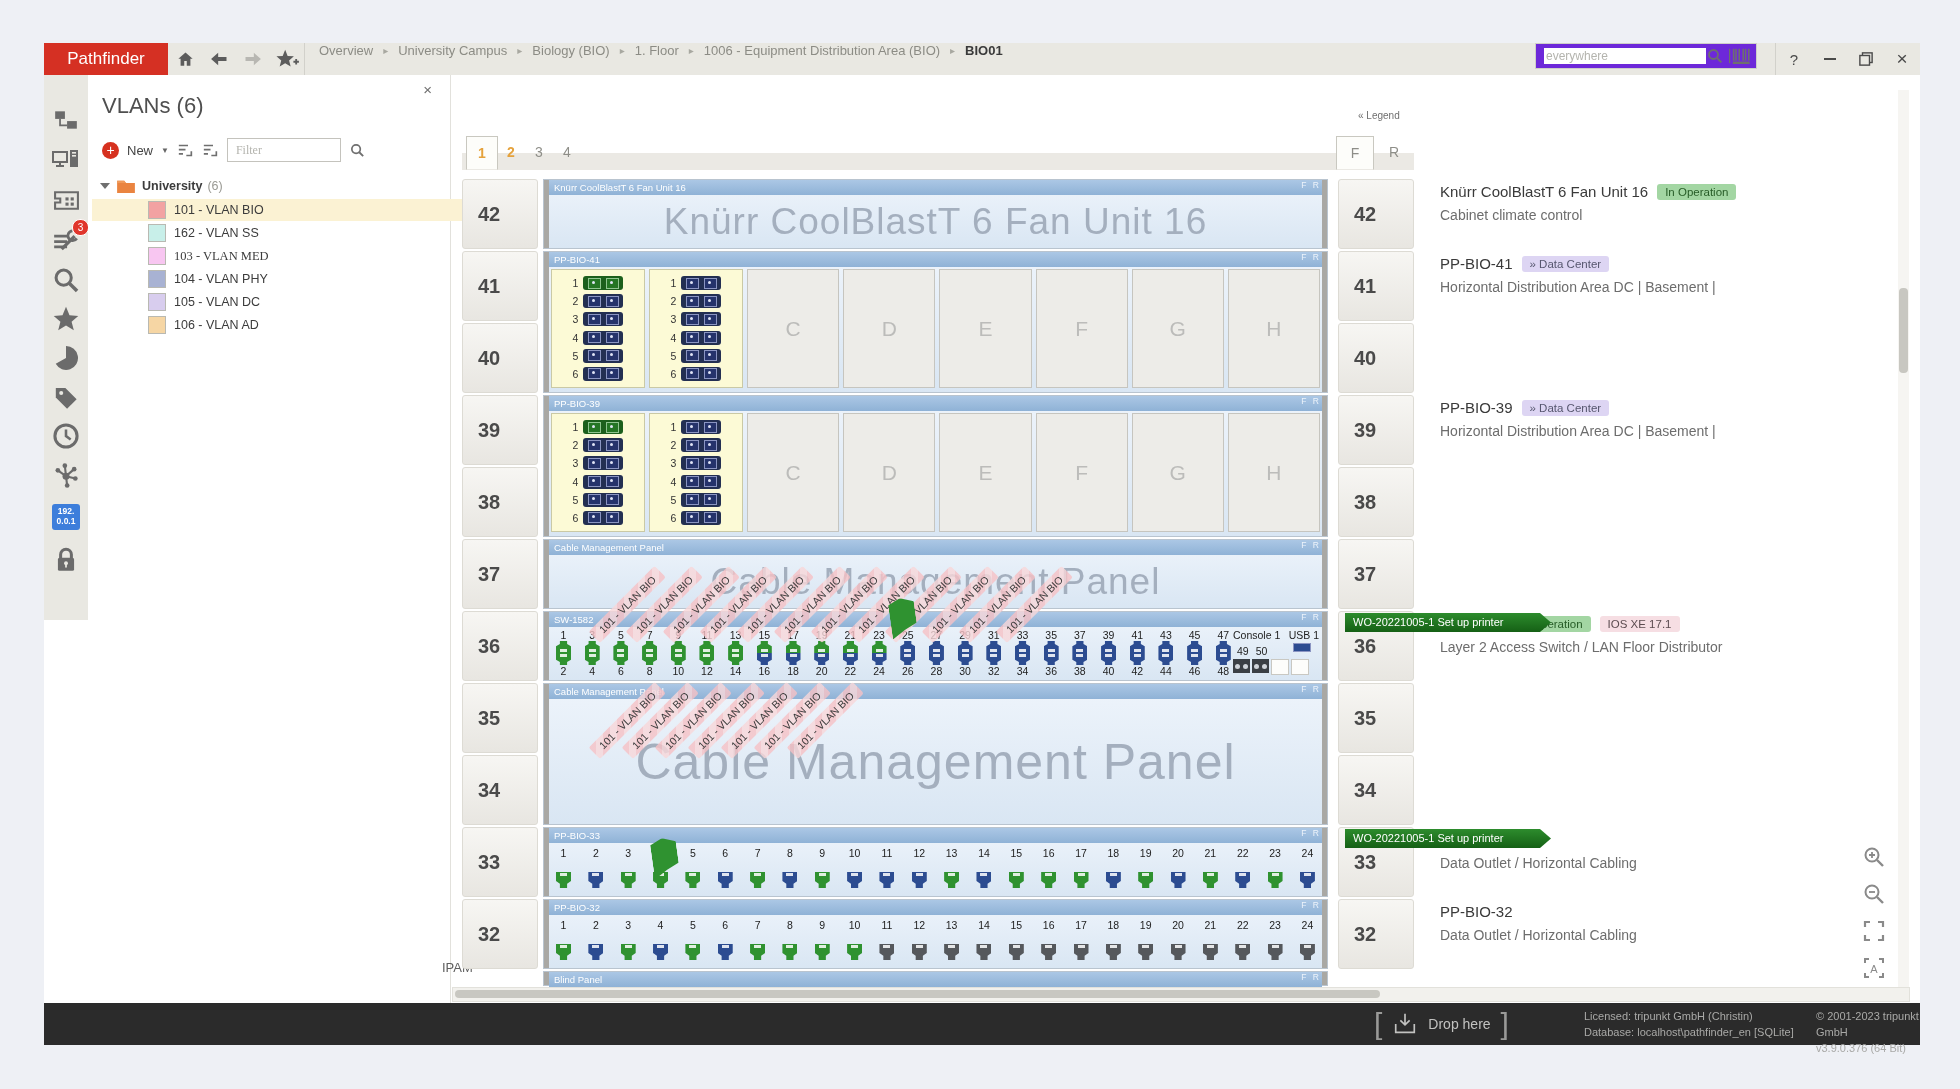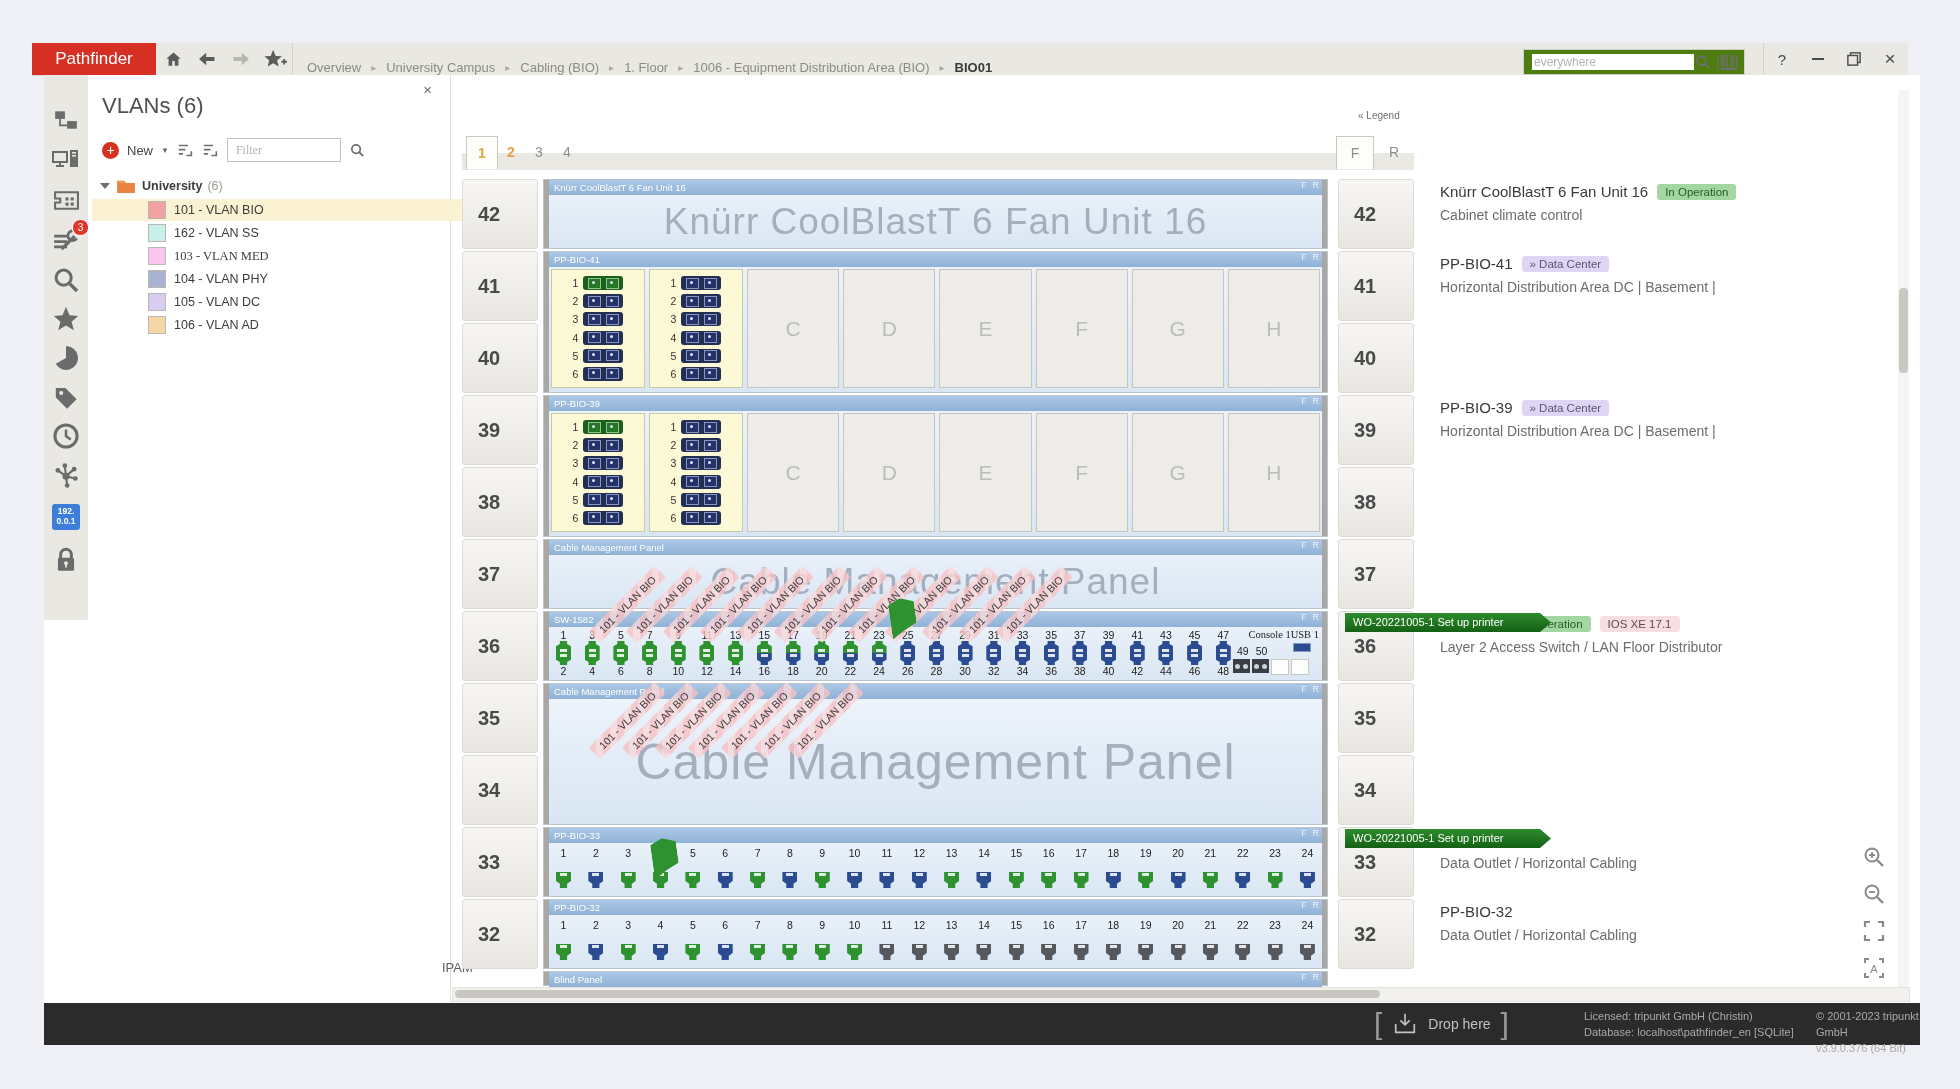--- a/index.html
+++ b/index.html
@@ -1,27 +1,27 @@
 <!DOCTYPE html>
 <html><head>
 <meta charset="utf-8">
 <style>
   html,body{margin:0;padding:0}
   body{width:1960px;height:1089px;background:#eef0f5;font-family:"Liberation Sans",sans-serif;position:relative;overflow:hidden;-webkit-font-smoothing:antialiased}
   .abs{position:absolute}
   
-  #topbar{left:32px;top:43px;width:1876px;height:32px;background:#e9e8e2;border-bottom:1px solid #d9d8d2;display:flex;align-items:flex-end}
+  #topbar{left:44px;top:43px;width:1876px;height:32px;background:#e9e8e2;border-bottom:1px solid #d9d8d2;display:flex;align-items:flex-start}
   #logo{width:124px;height:32px;background:#d53023;color:#fff;font-size:17px;display:flex;align-items:center;justify-content:center;flex:0 0 auto}
   .navic{width:34px;height:32px;display:flex;align-items:center;justify-content:center;flex:0 0 auto;cursor:pointer}
   .vdiv{width:1px;height:32px;background:#d2d1cb;flex:0 0 auto}
   #crumbs{display:flex;align-items:center;gap:10px;padding:0 14px;font-size:13px;color:#8c8c85;white-space:nowrap;flex:1 1 auto;overflow:hidden}
   .crumb{cursor:pointer}
   .crumb.current{color:#3a3a3a;font-weight:bold;cursor:default}
   .csep{color:#a8a8a0;font-size:10px}
-  #searchwrap{flex:0 0 auto;display:flex;align-items:center;background:#4d7c0f;border:1px solid #cfcec8;height:24px;width:208px;padding:0 4px 0 8px;margin-right:18px}
+  #searchwrap{flex:0 0 auto;display:flex;align-items:center;background:#6d28d9;border:1px solid #cfcec8;height:24px;width:208px;padding:0 4px 0 8px;margin-right:18px}
   #searchwrap input{border:0;outline:0;flex:1;font-size:12px;color:#555;font-family:inherit;min-width:0}
   #searchwrap input::placeholder{color:#b4b4ae}
   .winbtn{width:36px;height:32px;display:flex;align-items:center;justify-content:center;color:#4a4a4a;font-size:15px;cursor:pointer;flex:0 0 auto}
   
   #mainbg{left:44px;top:75px;width:1876px;height:928px;background:#fff}
   #railbg{left:44px;top:75px;width:44px;height:545px;background:#e9e8e2}
   .railitem{position:absolute;left:50px;width:32px;height:32px;display:flex;align-items:center;justify-content:center;cursor:pointer}
   .railbadge{position:absolute;top:-5px;right:-7px;background:#e0352b;color:#fff;border-radius:8px;min-width:15px;height:15px;font-size:10px;display:flex;align-items:center;justify-content:center;border:1px solid #fff}
   .iptile{background:#3d7edb;color:#fff;border-radius:3px;width:28px;height:26px;font-size:8.5px;font-weight:bold;display:flex;flex-direction:column;align-items:center;justify-content:center;line-height:1.15}
   
@@ -126,21 +126,21 @@
         <path d="M11 2 13.7 8.6 20.5 9.1 15.3 13.6 17 20.3 11 16.6 5 20.3 6.7 13.6 1.5 9.1 8.3 8.6Z" fill="#5c5c5c"></path>
         <path d="M20 15h6M23 12v6" stroke="#5c5c5c" stroke-width="2"></path>
       </svg>
   </div>
   <div class="vdiv"></div>
   <div id="crumbs">
       <span class="crumb">Overview</span>
       <span class="csep">▸</span>
       <span class="crumb">University Campus</span>
       <span class="csep">▸</span>
-      <span class="crumb">Cabling (BIO)</span>
+      <span class="crumb">Biology (BIO)</span>
       <span class="csep">▸</span>
       <span class="crumb">1. Floor</span>
       <span class="csep">▸</span>
       <span class="crumb">1006 - Equipment Distribution Area (BIO)</span>
       <span class="csep">▸</span>
       <span class="crumb current">BIO01</span>
     </div>
   <div id="searchwrap">
     <input placeholder="everywhere" style="">
     <span style="display:flex">
@@ -847,21 +847,21 @@
           <span class="port up pb">
             <span></span>
           </span>
           <span class="port down pb">
             <span></span>
           </span>
           <span>48</span>
         </div>
       </div>
       <div style="position: absolute; right: 8px; top: 17px; width: 86px; height: 50px; font-size: 10.5px; color: rgb(34, 34, 34);">
-        <div style="display: flex; justify-content: flex-end; font-family: Liberation Serif, serif;">
+        <div style="display: flex; justify-content: space-between;">
           <span>Console 1</span>
           <span>USB 1</span>
         </div>
         <div style="position: absolute; right: 8px; top: 14px; width: 16px; height: 7px; background: rgb(44, 76, 145); border: 1px solid rgb(139, 149, 194);"></div>
         <div style="position: absolute; left: 4px; top: 16px; display: flex; gap: 7px;">
           <span>49</span>
           <span>50</span>
         </div>
         <div style="position: absolute; left: 0px; top: 30px; display: flex; gap: 2px;">
           <span class="gbic">

